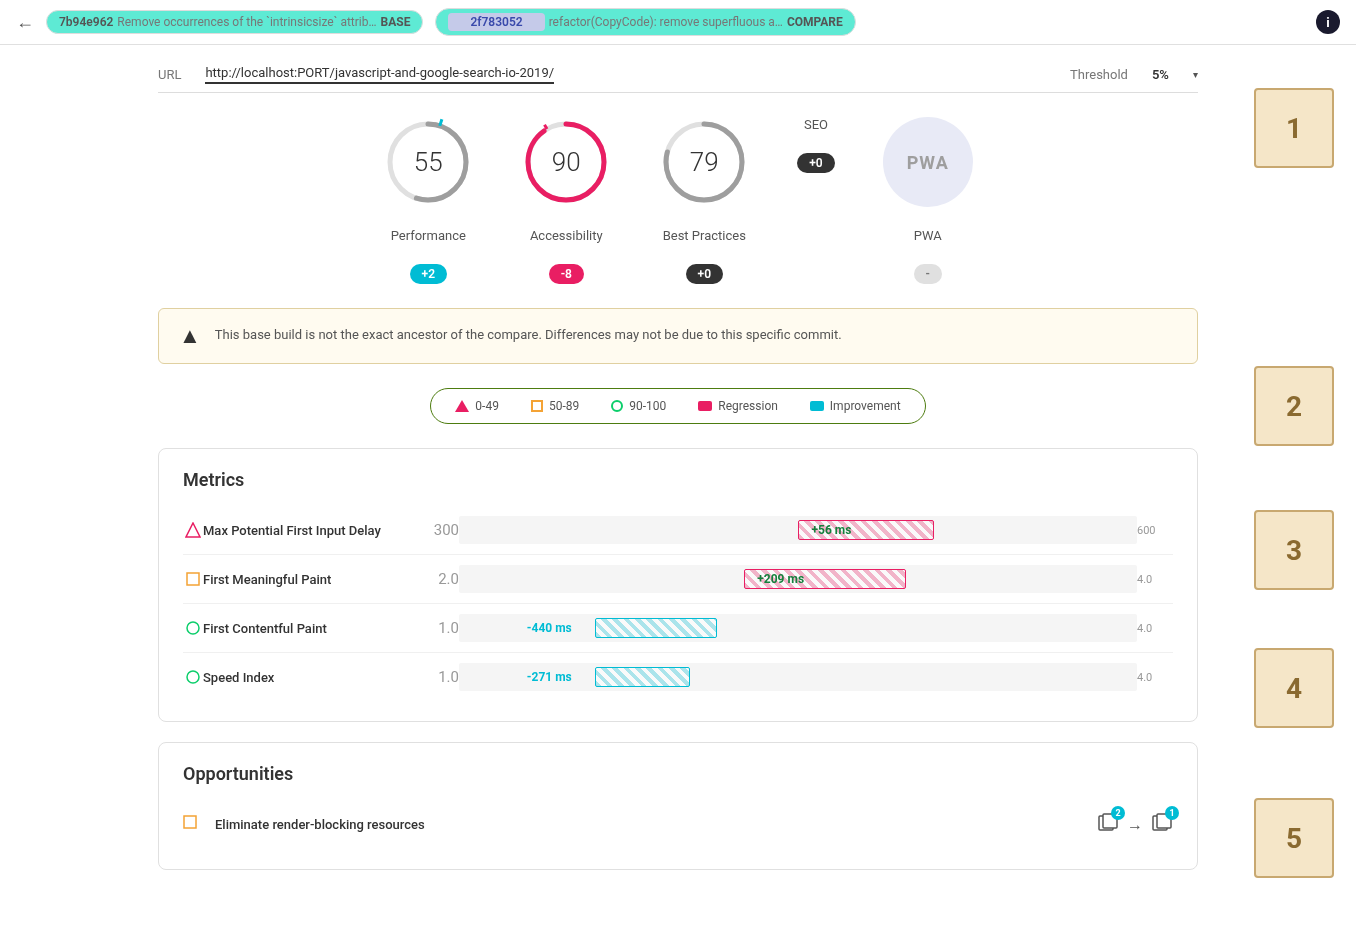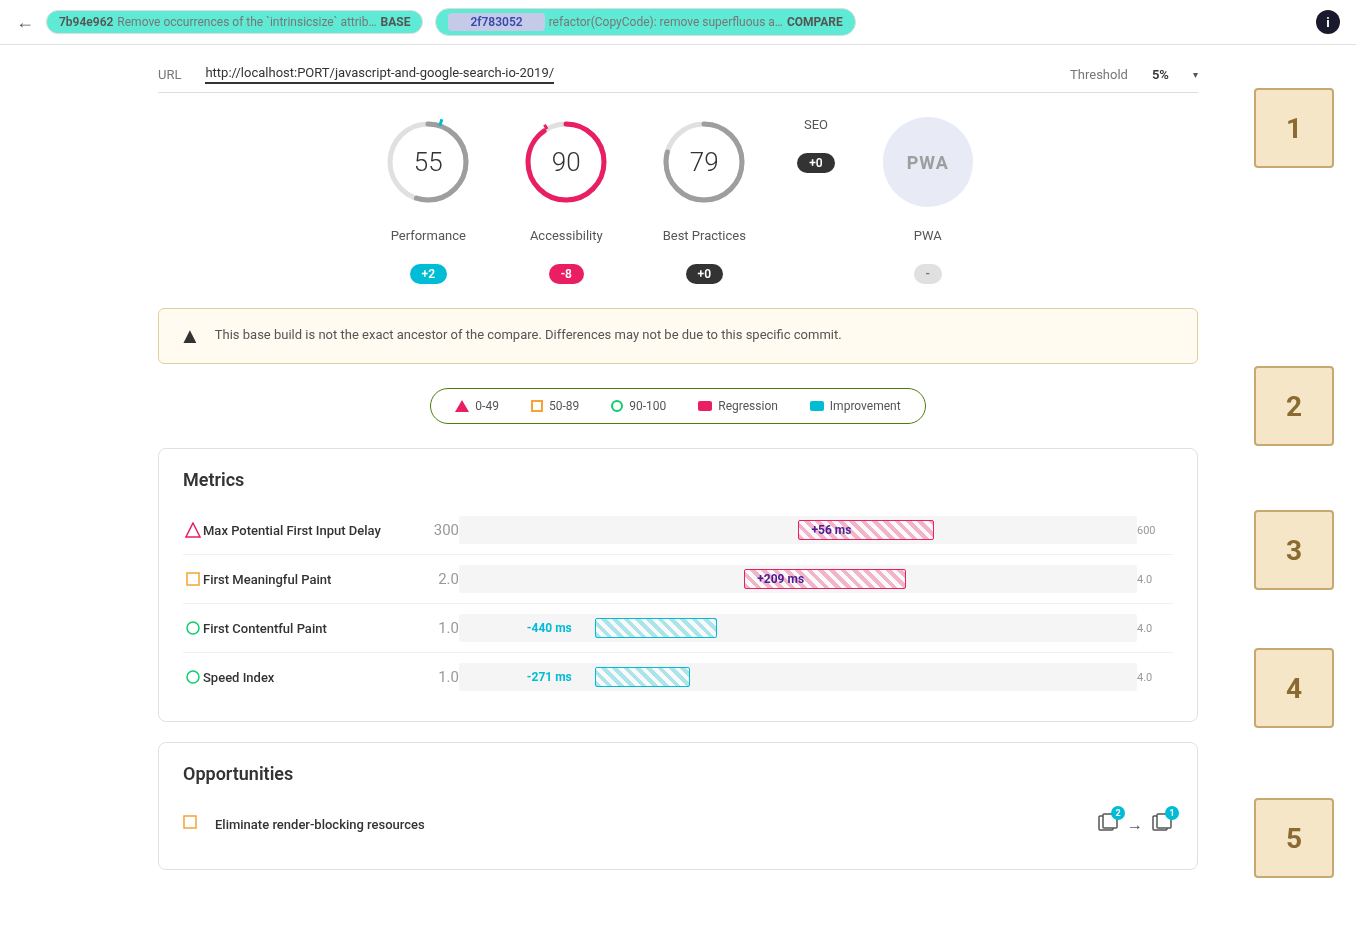--- a/index.html
+++ b/index.html
@@ -341,21 +341,21 @@
     .hatch-cyan {
       background: repeating-linear-gradient(
         45deg,
         rgba(0, 188, 212, 0.3),
         rgba(0, 188, 212, 0.3) 4px,
         rgba(255,255,255,0.5) 4px,
         rgba(255,255,255,0.5) 8px
       );
       border: 1px solid #00bcd4;
     }
-    .label-pink { color: #4c1d95; }
+    .label-pink { color: #15803d; }
     .label-cyan { color: #00bcd4; }
 
     
     .opportunity-row {
       display: flex;
       align-items: center;
       padding: 12px 0;
       gap: 12px;
     }
     .opp-icon {

